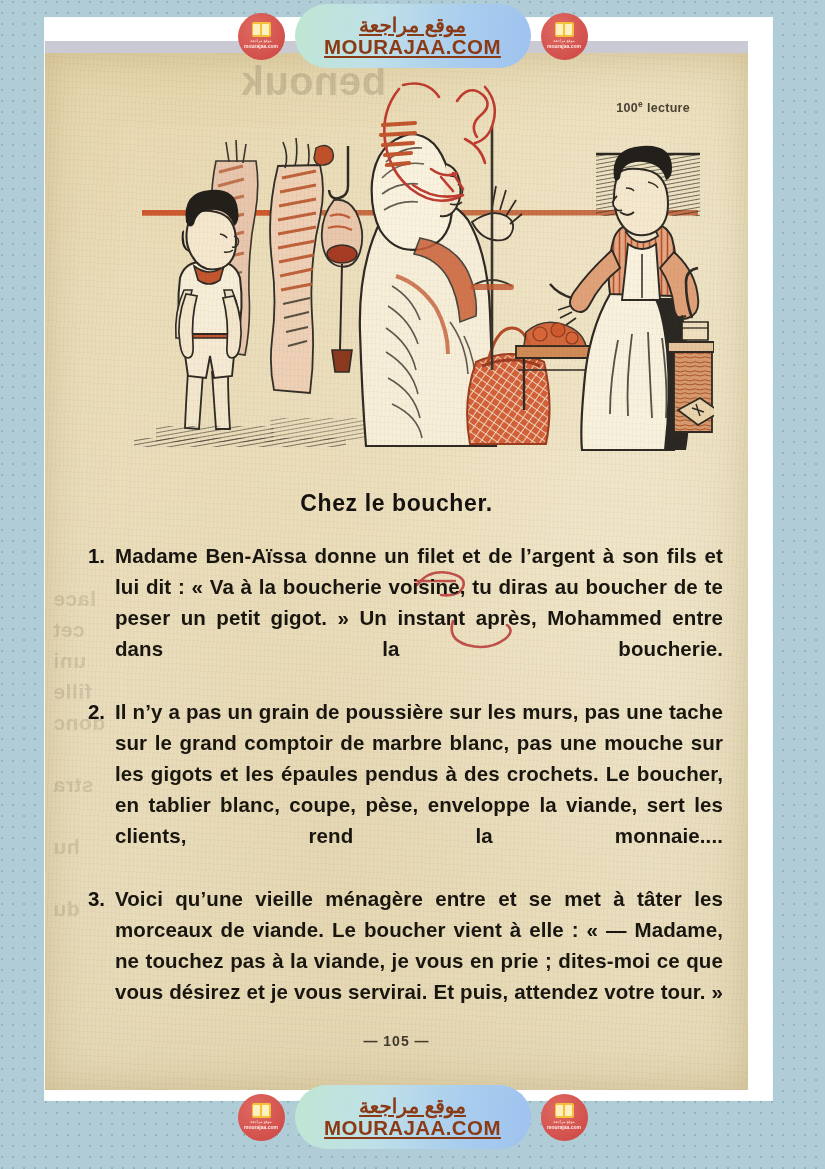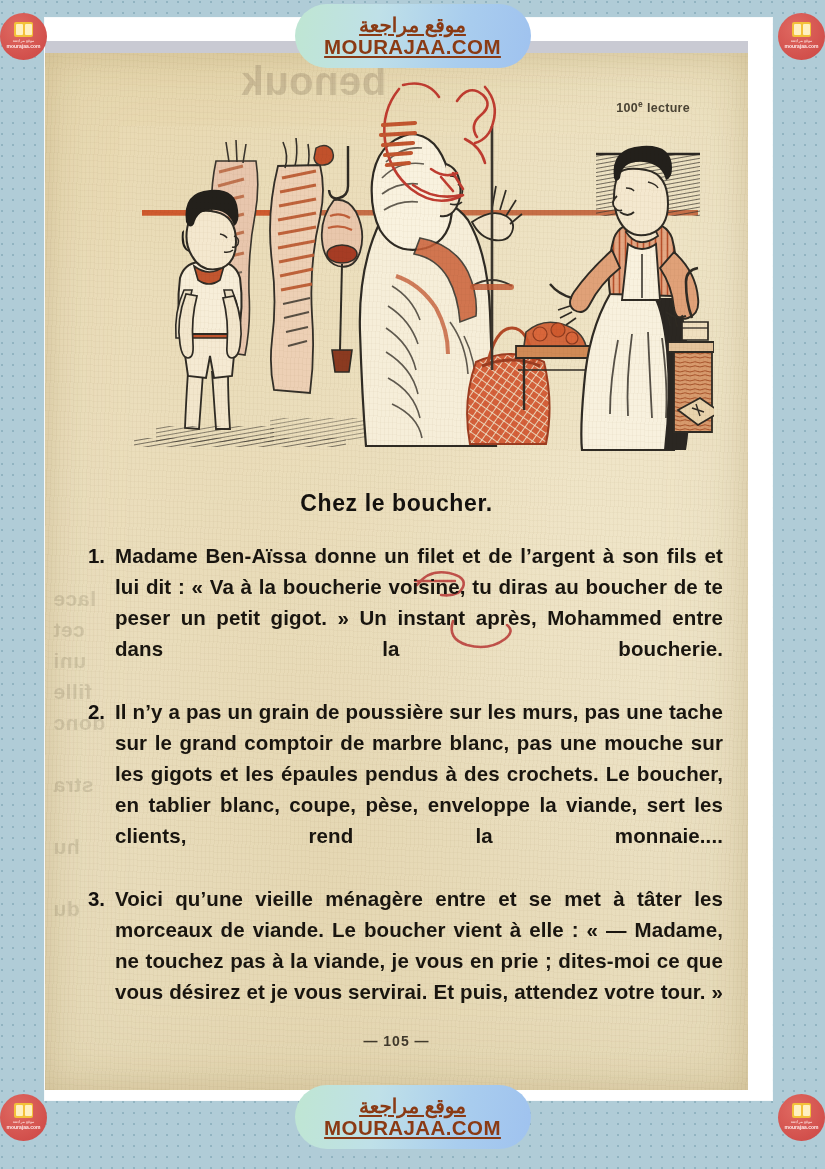--- a/index.html
+++ b/index.html
@@ -194,21 +194,21 @@
   .pen svg { display: block; overflow: visible; }
 
   
   .wm {
     position: absolute;
     left: 0;
     right: 0;
     height: 72px;
     display: flex;
     align-items: center;
-    justify-content: space-between;
+    justify-content: center;
   }
   #wm-top { top: 0px; }
   #wm-bottom { top: 1081px; }
 
   .wm-pill {
     width: 236px;
     height: 64px;
     border-radius: 32px;
     background: linear-gradient(100deg, #bfe6d2 0%, #bfe0e8 35%, #a9cdee 70%, #9fc2ef 100%);
     display: flex;

